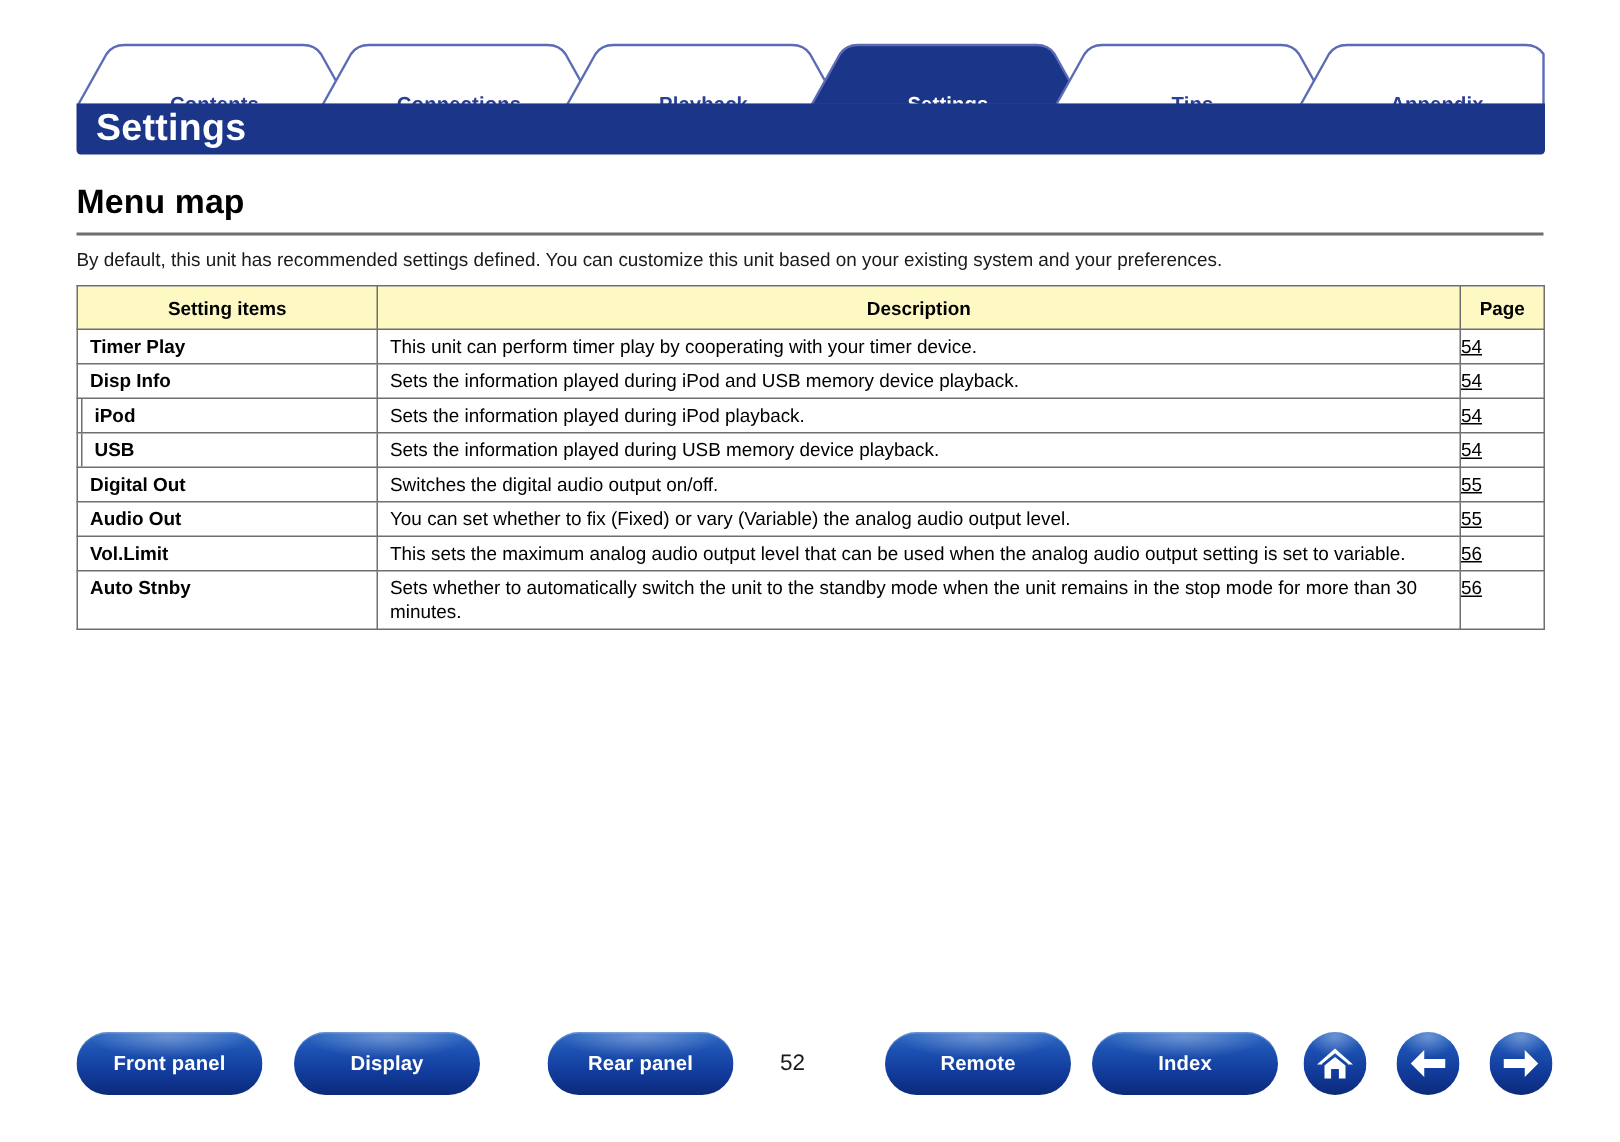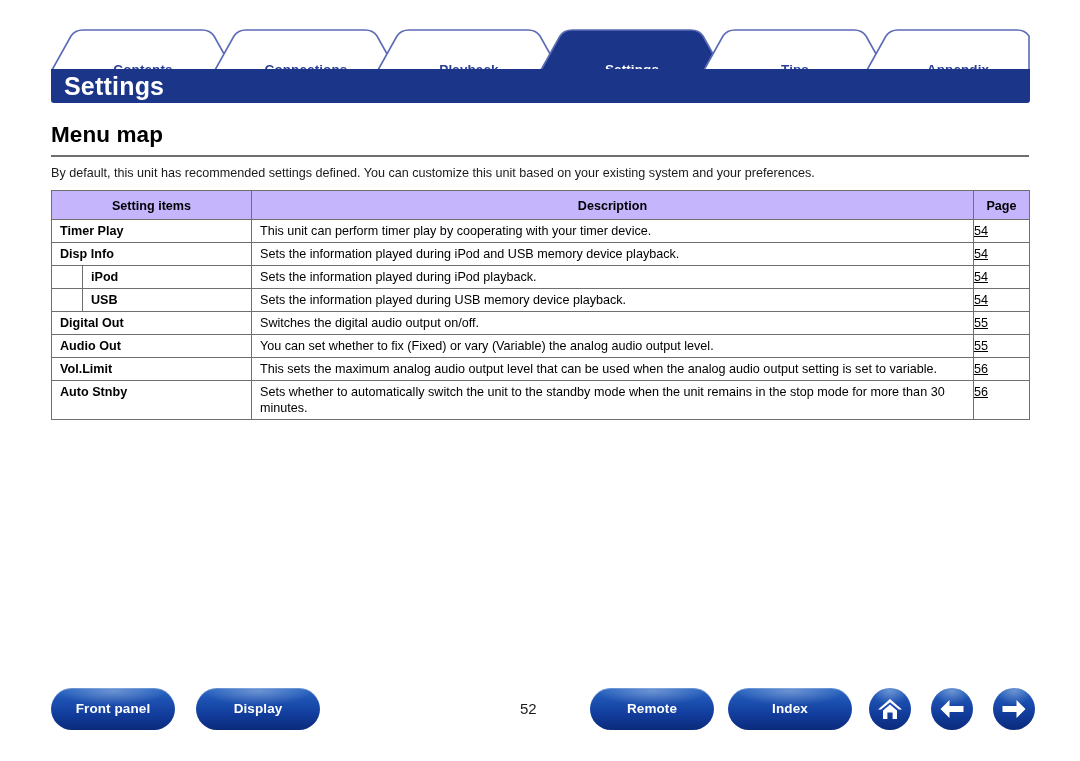--- a/index.html
+++ b/index.html
@@ -102,42 +102,42 @@
   }
   .menu-table th,
   .menu-table td {
     border: 1px solid #6f6f6f;
     padding: 0;
     vertical-align: top;
     font-size: 12.6px;
     line-height: 16px;
   }
   .menu-table thead th {
-    background: #c4b5fd;
+    background: #fef9c3;
     text-align: center;
     font-weight: bold;
     font-size: 12.6px;
     height: 23px;
     padding: 3px 0 2px 0;
     vertical-align: middle;
   }
   .col-item   { width: 200px; }
   .col-desc   { width: 722px; }
   .col-page   { width: 56px; }
 
   .menu-table td.item {
     font-weight: bold;
     padding: 3px 0 3px 8px;
   }
   .menu-table td.item.sub {
     padding: 0;
   }
   .sub-wrap {
     display: block;
-    margin-left: 30px;
+    margin-left: 2px;
     border-left: 1px solid #6f6f6f;
     padding: 3px 0 3px 8px;
   }
   .menu-table td.desc {
     padding: 3px 6px 3px 8px;
   }
   .menu-table td.page {
     padding: 3px 0 3px 0;
   }
   .pagelink {
@@ -299,20 +299,23 @@
 </table>
 
 <div class="footer">
 
   <div class="pill" style="left:51px;  width:124px;">
     <span>Front panel</span>
   </div>
   <div class="pill" style="left:196px; width:124px;">
     <span>Display</span>
   </div>
+  <div class="pill" style="left:365px; width:124px;">
+    <span>Rear panel</span>
+  </div>
 
   <div class="page-number">52</div>
 
   <div class="pill" style="left:590px; width:124px;">
     <span>Remote</span>
   </div>
   <div class="pill" style="left:728px; width:124px;">
     <span>Index</span>
   </div>
 

